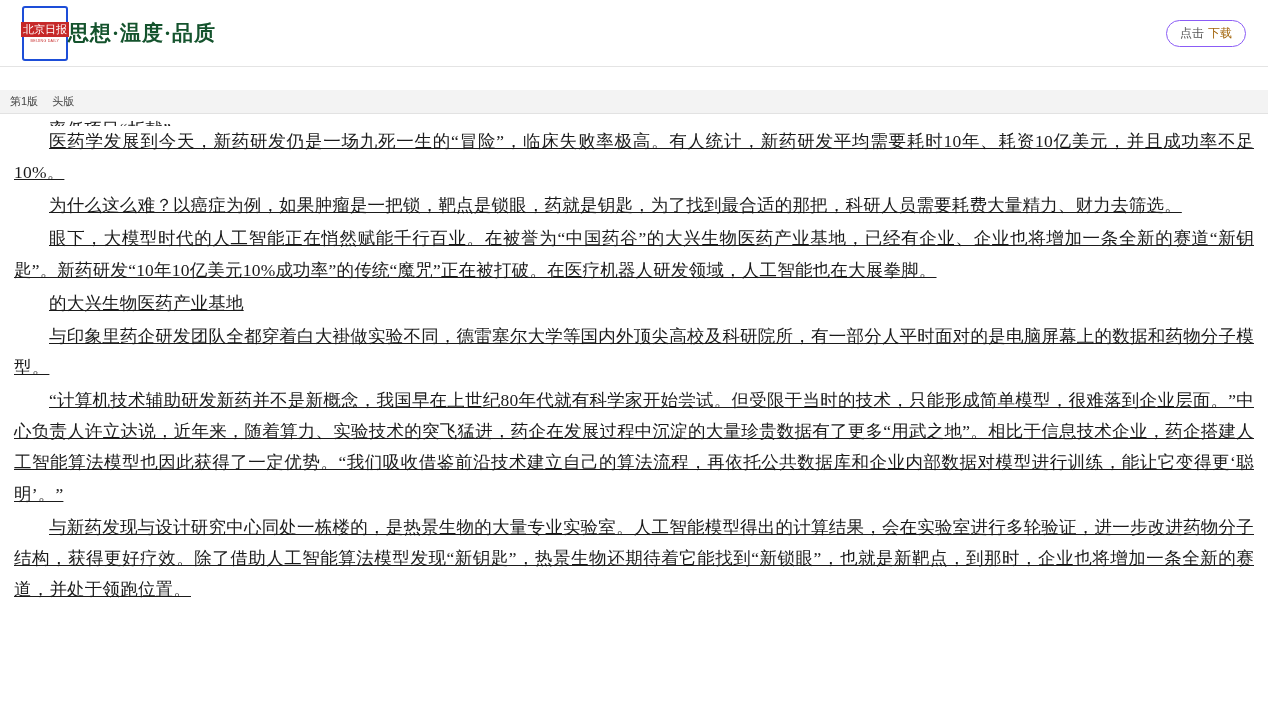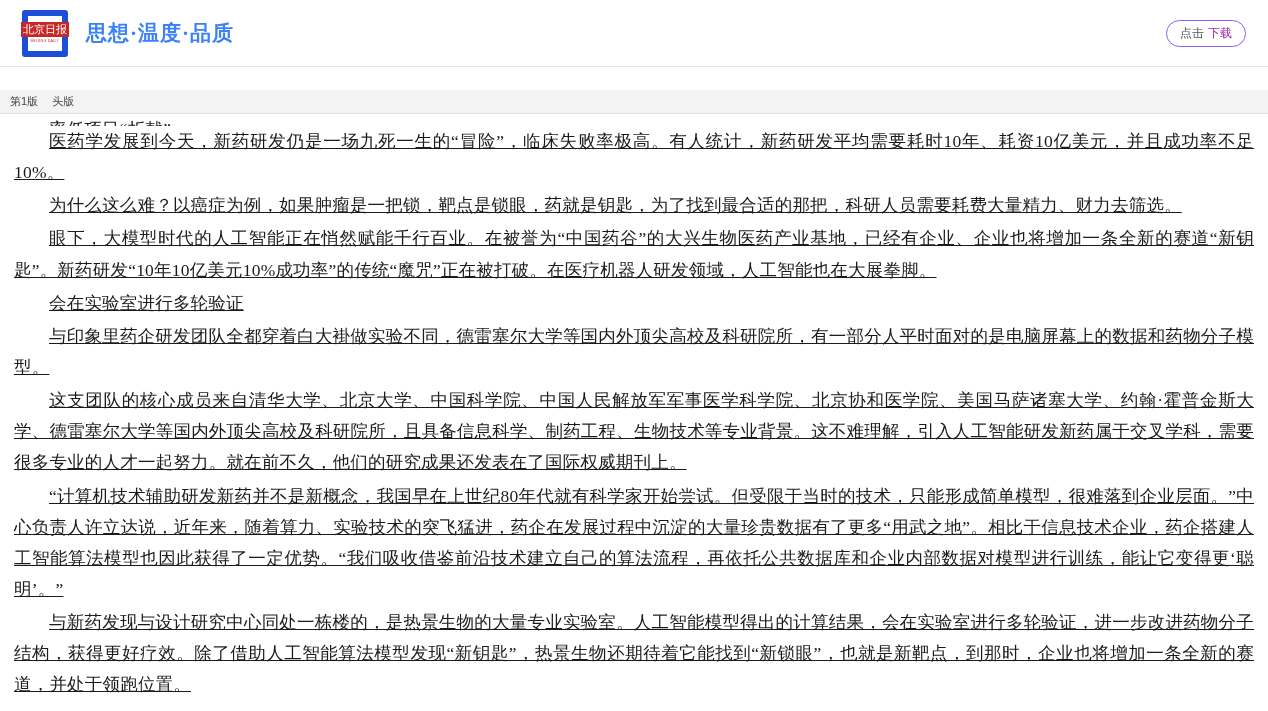--- a/index.html
+++ b/index.html
@@ -20,22 +20,22 @@
     height: 67px;
     background: #ffffff;
     border-bottom: 1px solid #e4e4e4;
     display: flex;
     align-items: center;
     padding: 0 22px;
     box-sizing: border-box;
   }
   .logo-box {
     width: 46px;
-    height: 47px;
-    border: 6px solid #1d4ed8;
+    height: 55px;
+    border: 2px solid #1d4ed8;
     border-radius: 3px;
     display: flex;
     flex-direction: column;
     align-items: center;
     justify-content: center;
     box-sizing: border-box;
     background: #fff;
     flex: 0 0 auto;
   }
   .logo-main {
@@ -51,43 +51,42 @@
   .logo-sub {
     color: #c62828;
     font-size: 4px;
     line-height: 7px;
     letter-spacing: 0.3px;
     font-family: "Liberation Sans", sans-serif;
     transform: scale(0.9);
     white-space: nowrap;
   }
   .site-slogan {
-    margin-left: 18px;
     font-size: 21px;
     font-weight: bold;
     letter-spacing: 1px;
-    color: #3b82f6;
+    color: #14532d;
     font-family: "Liberation Serif", "DejaVu Serif", serif;
   }
   .header-spacer { flex: 1 1 auto; }
   .download-btn {
     border: 1px solid #8b5cf6;
     border-radius: 14px;
     height: 25px;
     padding: 0 13px;
     display: flex;
     align-items: center;
     font-size: 12px;
     color: #555;
     background: #fff;
     font-family: "Liberation Sans", sans-serif;
     cursor: pointer;
   }
   .download-btn .dl-link {
-    color: #a21caf;
+    color: #a16207;
     margin-left: 4px;
   }
 
   
   .subbar {
     height: 24px;
     background: #f3f3f3;
     border-bottom: 1px solid #e2e2e2;
     display: flex;
     align-items: center;
@@ -147,18 +146,17 @@
 <div class="subbar">
   <span class="crumb">第1版</span>
   <span class="crumb">头版</span>
 </div>
 
 <div class="article">
   <div class="clipped-line">率低项目“折戟”</div>
   <p>医药学发展到今天，新药研发仍是一场九死一生的“冒险”，临床失败率极高。有人统计，新药研发平均需要耗时10年、耗资10亿美元，并且成功率不足10%。</p>
   <p>为什么这么难？以癌症为例，如果肿瘤是一把锁，靶点是锁眼，药就是钥匙，为了找到最合适的那把，科研人员需要耗费大量精力、财力去筛选。</p>
   <p>眼下，大模型时代的人工智能正在悄然赋能千行百业。在被誉为“中国药谷”的大兴生物医药产业基地，已经有企业、企业也将增加一条全新的赛道“新钥匙”。新药研发“10年10亿美元10%成功率”的传统“魔咒”正在被打破。在医疗机器人研发领域，人工智能也在大展拳脚。</p>
-  <p class="subhead">会在实验室进行多轮验证</p>
+  <p class="subhead">的大兴生物医药产业基地</p>
   <p>与印象里药企研发团队全都穿着白大褂做实验不同，德雷塞尔大学等国内外顶尖高校及科研院所，有一部分人平时面对的是电脑屏幕上的数据和药物分子模型。</p>
-  <p>这支团队的核心成员来自清华大学、北京大学、中国科学院、中国人民解放军军事医学科学院、北京协和医学院、美国马萨诸塞大学、约翰·霍普金斯大学、德雷塞尔大学等国内外顶尖高校及科研院所，且具备信息科学、制药工程、生物技术等专业背景。这不难理解，引入人工智能研发新药属于交叉学科，需要很多专业的人才一起努力。就在前不久，他们的研究成果还发表在了国际权威期刊上。</p>
   <p>“计算机技术辅助研发新药并不是新概念，我国早在上世纪80年代就有科学家开始尝试。但受限于当时的技术，只能形成简单模型，很难落到企业层面。”中心负责人许立达说，近年来，随着算力、实验技术的突飞猛进，药企在发展过程中沉淀的大量珍贵数据有了更多“用武之地”。相比于信息技术企业，药企搭建人工智能算法模型也因此获得了一定优势。“我们吸收借鉴前沿技术建立自己的算法流程，再依托公共数据库和企业内部数据对模型进行训练，能让它变得更‘聪明’。”</p>
   <p>与新药发现与设计研究中心同处一栋楼的，是热景生物的大量专业实验室。人工智能模型得出的计算结果，会在实验室进行多轮验证，进一步改进药物分子结构，获得更好疗效。除了借助人工智能算法模型发现“新钥匙”，热景生物还期待着它能找到“新锁眼”，也就是新靶点，到那时，企业也将增加一条全新的赛道，并处于领跑位置。</p>
 </div>
 
 </body></html>

